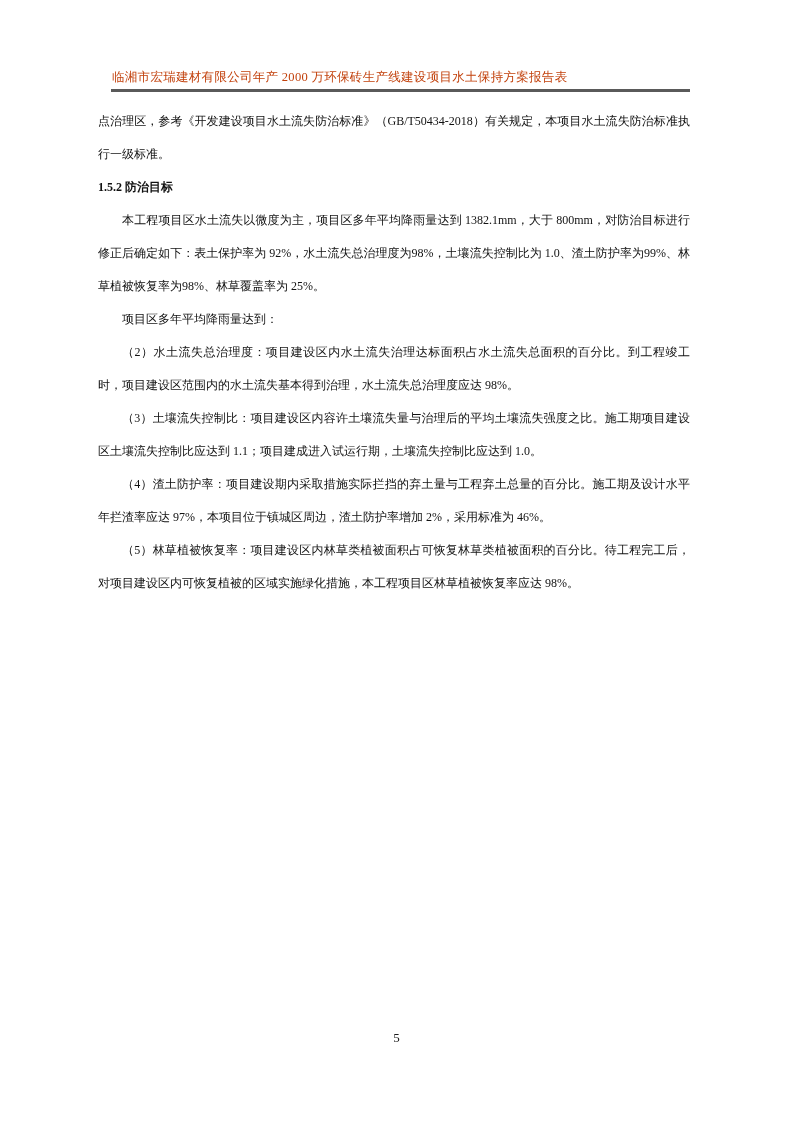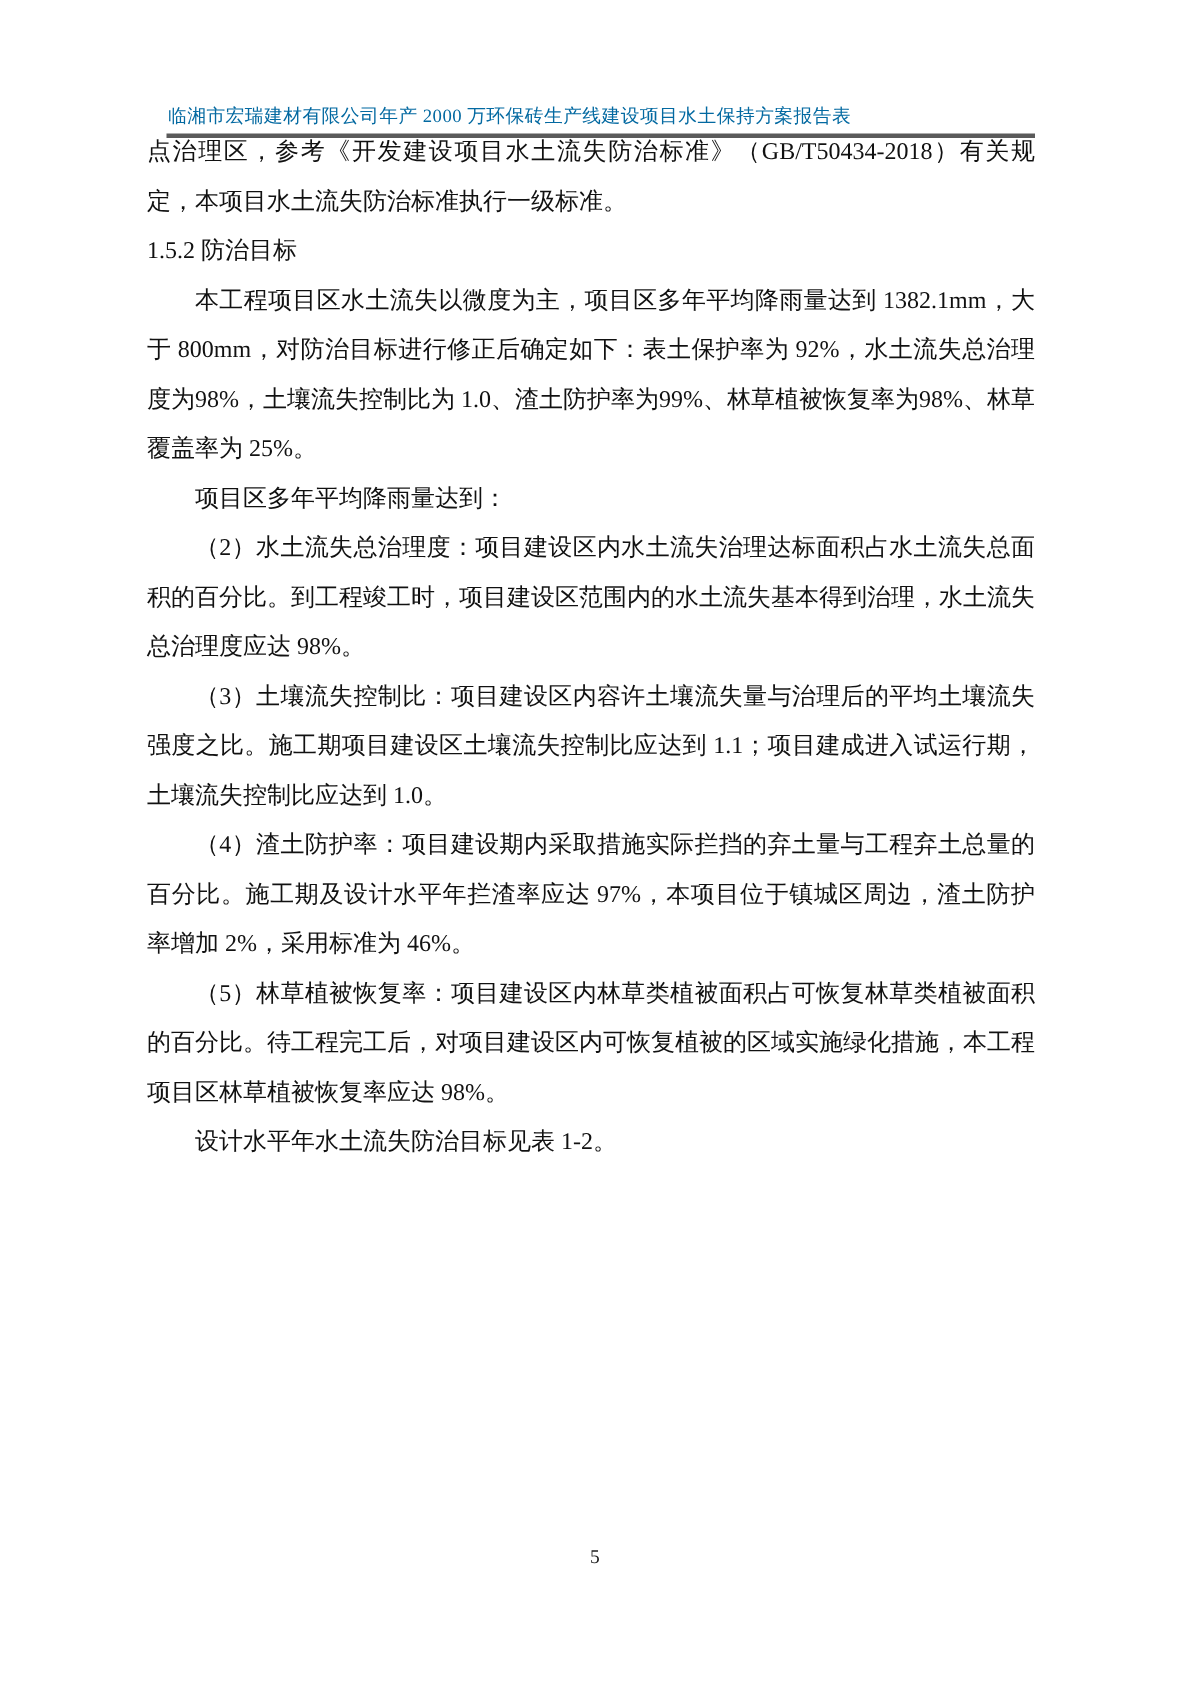--- a/index.html
+++ b/index.html
@@ -16,51 +16,51 @@
     font-family: "Liberation Serif", "DejaVu Serif", serif;
     overflow: hidden;
   }
   .header-title {
     position: absolute;
     left: 112px;
     top: 70px;
     width: 578px;
     font-size: 12.5px;
     line-height: 15px;
-    color: #0369a1;
+    color: #c2410c;
     letter-spacing: 0.3px;
     white-space: nowrap;
   }
   .header-rule {
     position: absolute;
     left: 111px;
     top: 89px;
     width: 579px;
     height: 3px;
     background: #5a5a5a;
   }
   .doc-body {
     position: absolute;
     left: 98px;
-    top: 85px;
+    top: 105px;
     width: 592px;
-    font-size: 16px;
+    font-size: 12px;
     line-height: 33px;
     text-align: justify;
     text-justify: inter-ideograph;
   }
   .doc-body p {
     margin: 0;
     padding: 0;
   }
   .para-indent {
     text-indent: 2em;
   }
   .section-heading {
-    font-weight: normal;
+    font-weight: bold;
     text-indent: 0;
   }
   .page-footer {
     position: absolute;
     left: 0;
     top: 1030px;
     width: 100%;
     text-align: center;
     font-size: 13px;
     line-height: 16px;
@@ -77,20 +77,19 @@
 
   <div class="doc-body">
     <p>点治理区，参考《开发建设项目水土流失防治标准》（GB/T50434-2018）有关规定，本项目水土流失防治标准执行一级标准。</p>
     <p class="section-heading">1.5.2 防治目标</p>
     <p class="para-indent">本工程项目区水土流失以微度为主，项目区多年平均降雨量达到 1382.1mm，大于 800mm，对防治目标进行修正后确定如下：表土保护率为 92%，水土流失总治理度为98%，土壤流失控制比为 1.0、渣土防护率为99%、林草植被恢复率为98%、林草覆盖率为 25%。</p>
     <p class="para-indent">项目区多年平均降雨量达到：</p>
     <p class="para-indent">（2）水土流失总治理度：项目建设区内水土流失治理达标面积占水土流失总面积的百分比。到工程竣工时，项目建设区范围内的水土流失基本得到治理，水土流失总治理度应达 98%。</p>
     <p class="para-indent">（3）土壤流失控制比：项目建设区内容许土壤流失量与治理后的平均土壤流失强度之比。施工期项目建设区土壤流失控制比应达到 1.1；项目建成进入试运行期，土壤流失控制比应达到 1.0。</p>
     <p class="para-indent">（4）渣土防护率：项目建设期内采取措施实际拦挡的弃土量与工程弃土总量的百分比。施工期及设计水平年拦渣率应达 97%，本项目位于镇城区周边，渣土防护率增加 2%，采用标准为 46%。</p>
     <p class="para-indent">（5）林草植被恢复率：项目建设区内林草类植被面积占可恢复林草类植被面积的百分比。待工程完工后，对项目建设区内可恢复植被的区域实施绿化措施，本工程项目区林草植被恢复率应达 98%。</p>
-    <p class="para-indent">设计水平年水土流失防治目标见表 1-2。</p>
   </div>
 
   <div class="page-footer">
     <span>5</span>
   </div>
 
 </div>
 
 </body></html>

